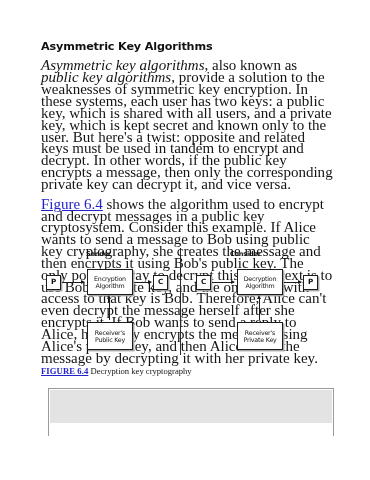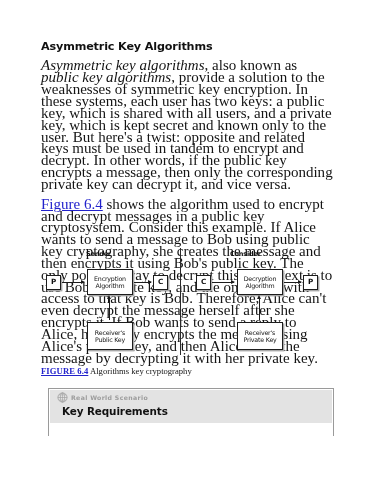--- a/index.html
+++ b/index.html
@@ -299,37 +299,23 @@
     <div class="dbox small b-p-right">P</div>
     <div class="dbox key b-key-right" style="white-space:pre-line;">Receiver's
 Private Key</div>
 
     <div class="arrow-h a4"></div>
     <div class="arrow-h a5"></div>
     <div class="arrow-v a6"></div>
 
   </div>
 
-  <div class="caption"><span class="figno">FIGURE 6.4</span><span> Algorithms key cryptography</span></div>
+  <div class="caption"><span class="figno">FIGURE 6.4</span><span> Decryption key cryptography</span></div>
 
   <div class="callout">
     <div class="topline"></div>
     <div class="rail left"></div>
     <div class="rail right"></div>
     <div class="band"></div>
 
-    <div class="callout-inner">
-      <div class="rws-row">
-        <svg class="globe" viewBox="0 0 24 24">
-          <circle cx="12" cy="12" r="10" fill="none" stroke="#9c9c9c" stroke-width="1.7"></circle>
-          <ellipse cx="12" cy="12" rx="4.6" ry="10" fill="none" stroke="#9c9c9c" stroke-width="1.4"></ellipse>
-          <line x1="2" y1="12" x2="22" y2="12" stroke="#9c9c9c" stroke-width="1.4"></line>
-          <line x1="4.2" y1="6.4" x2="19.8" y2="6.4" stroke="#9c9c9c" stroke-width="1.2"></line>
-          <line x1="4.2" y1="17.6" x2="19.8" y2="17.6" stroke="#9c9c9c" stroke-width="1.2"></line>
-          <line x1="12" y1="2" x2="12" y2="22" stroke="#9c9c9c" stroke-width="1.2"></line>
-        </svg>
-        <span class="rws-text">Real World Scenario</span>
-      </div>
-      <div class="callout-title">Key Requirements</div>
-    </div>
   </div>
 
 </div>
 
 </body></html>

